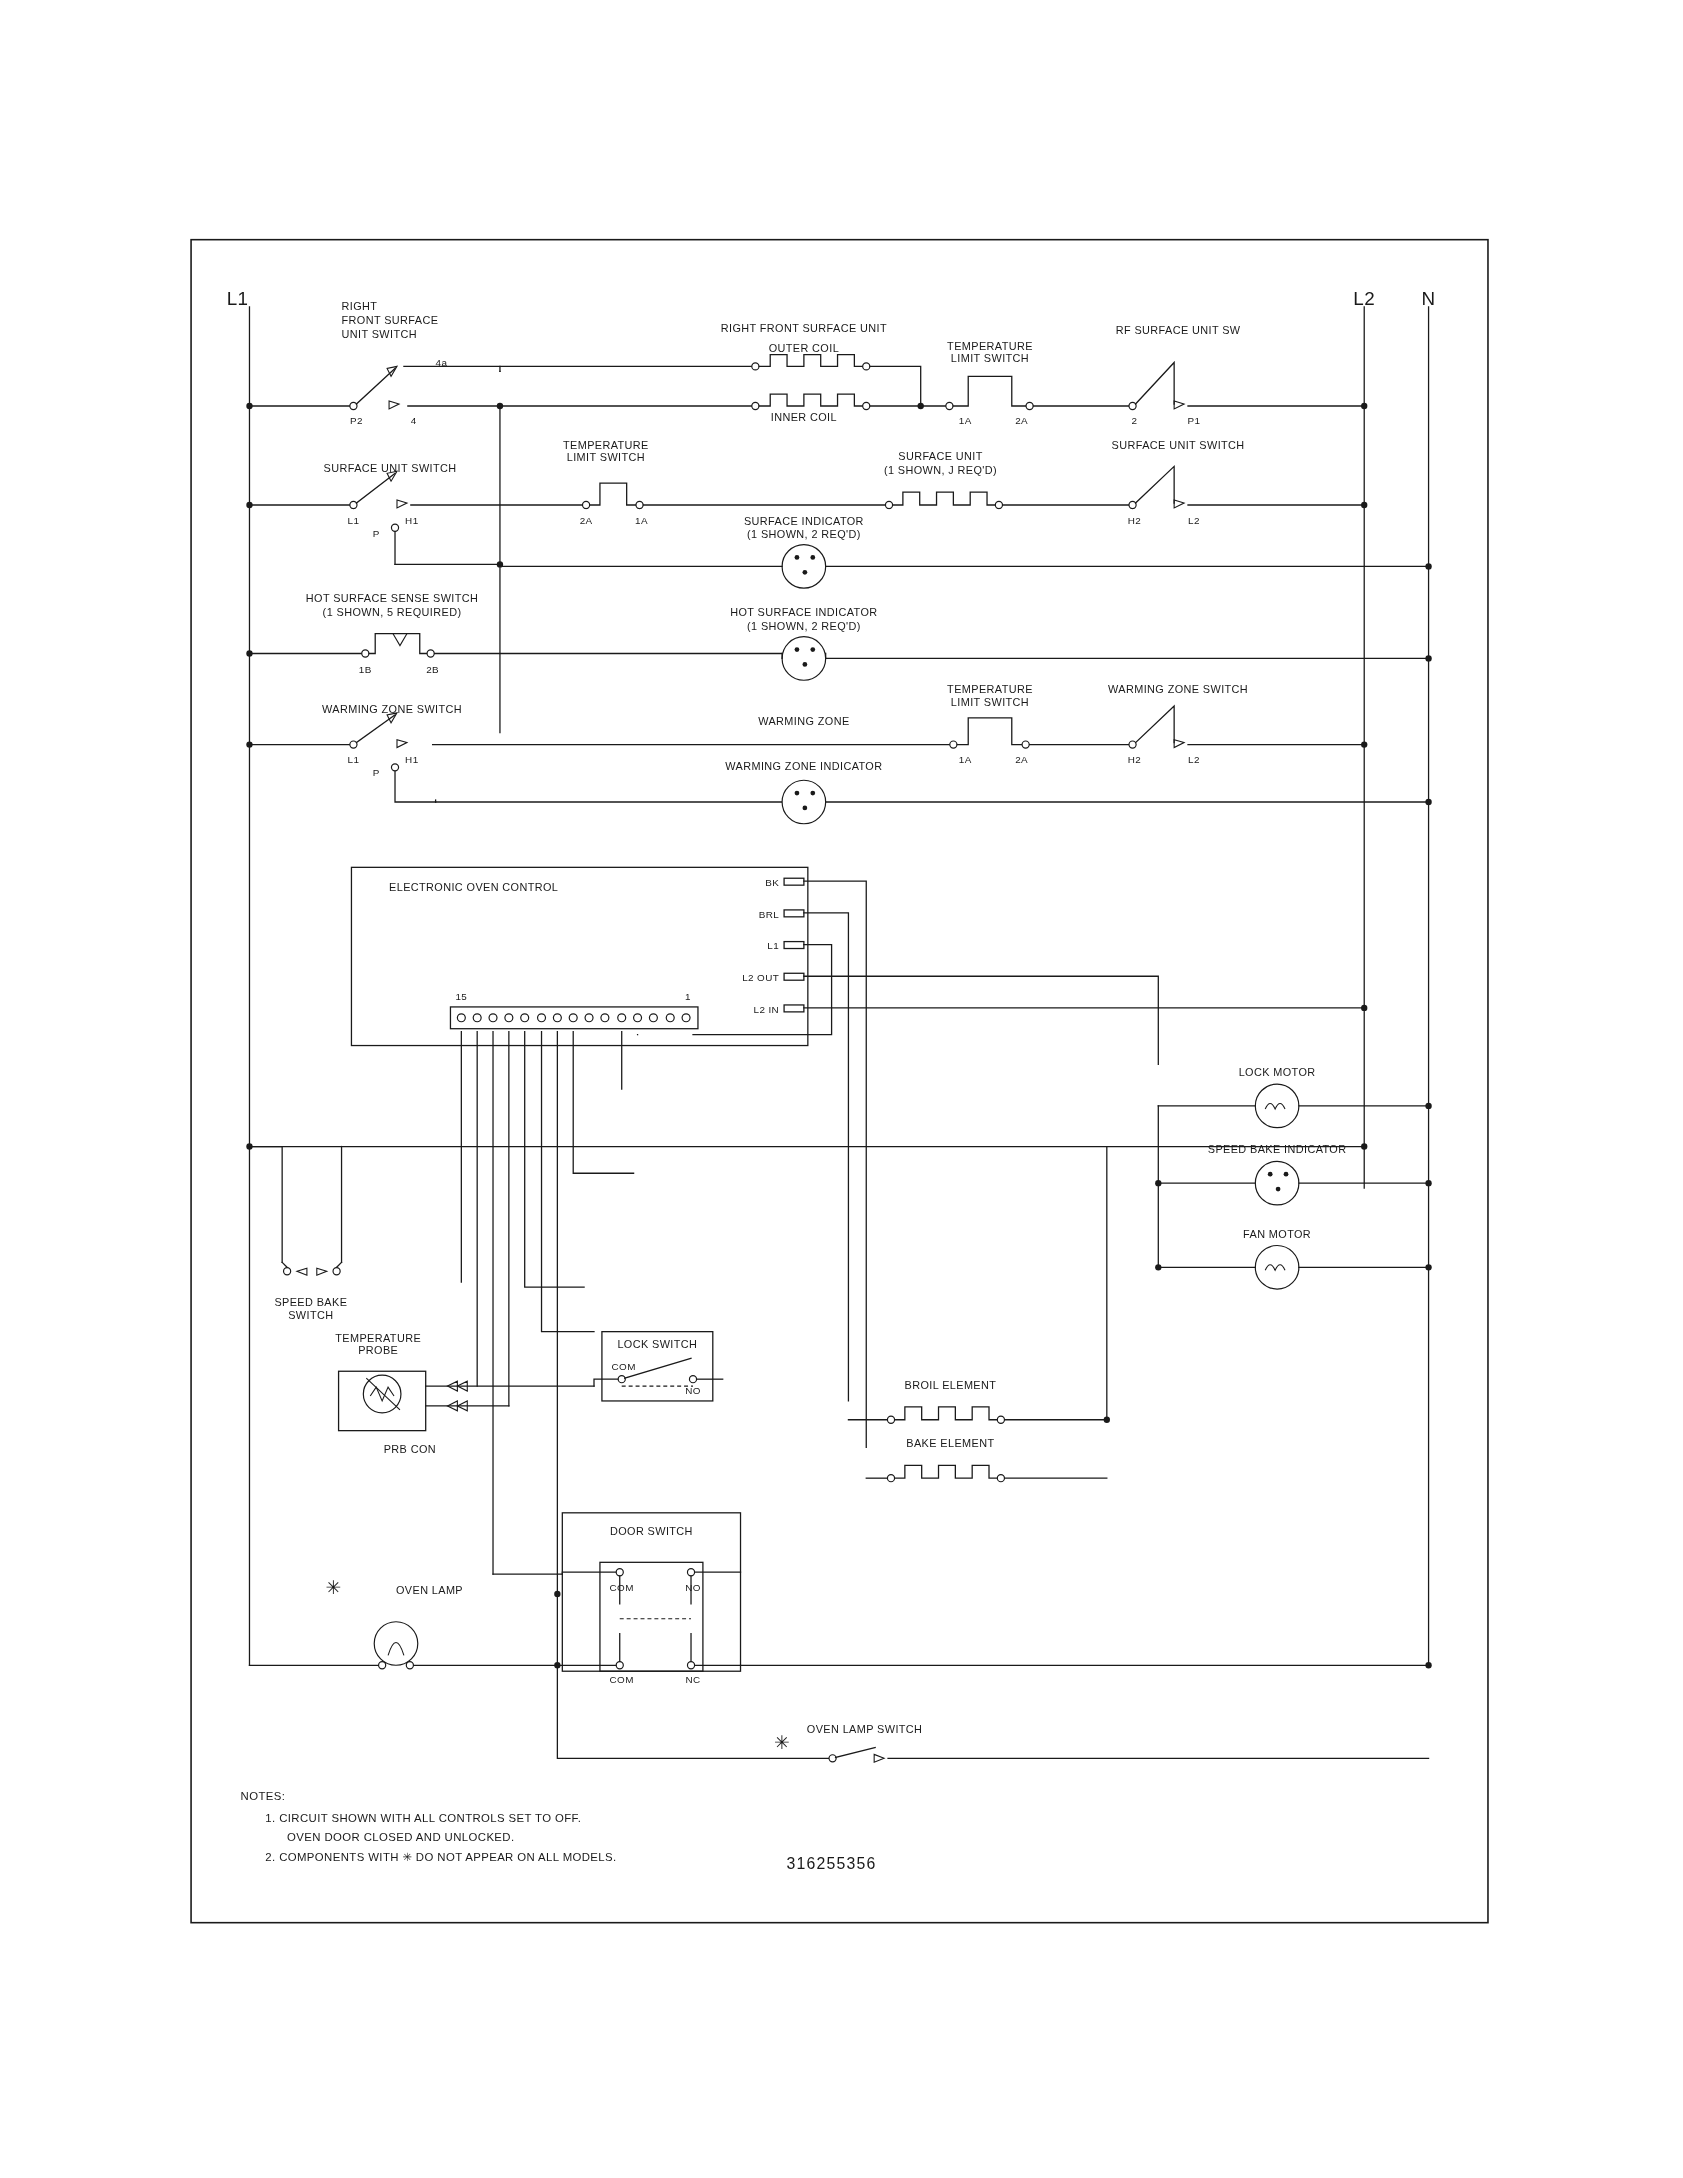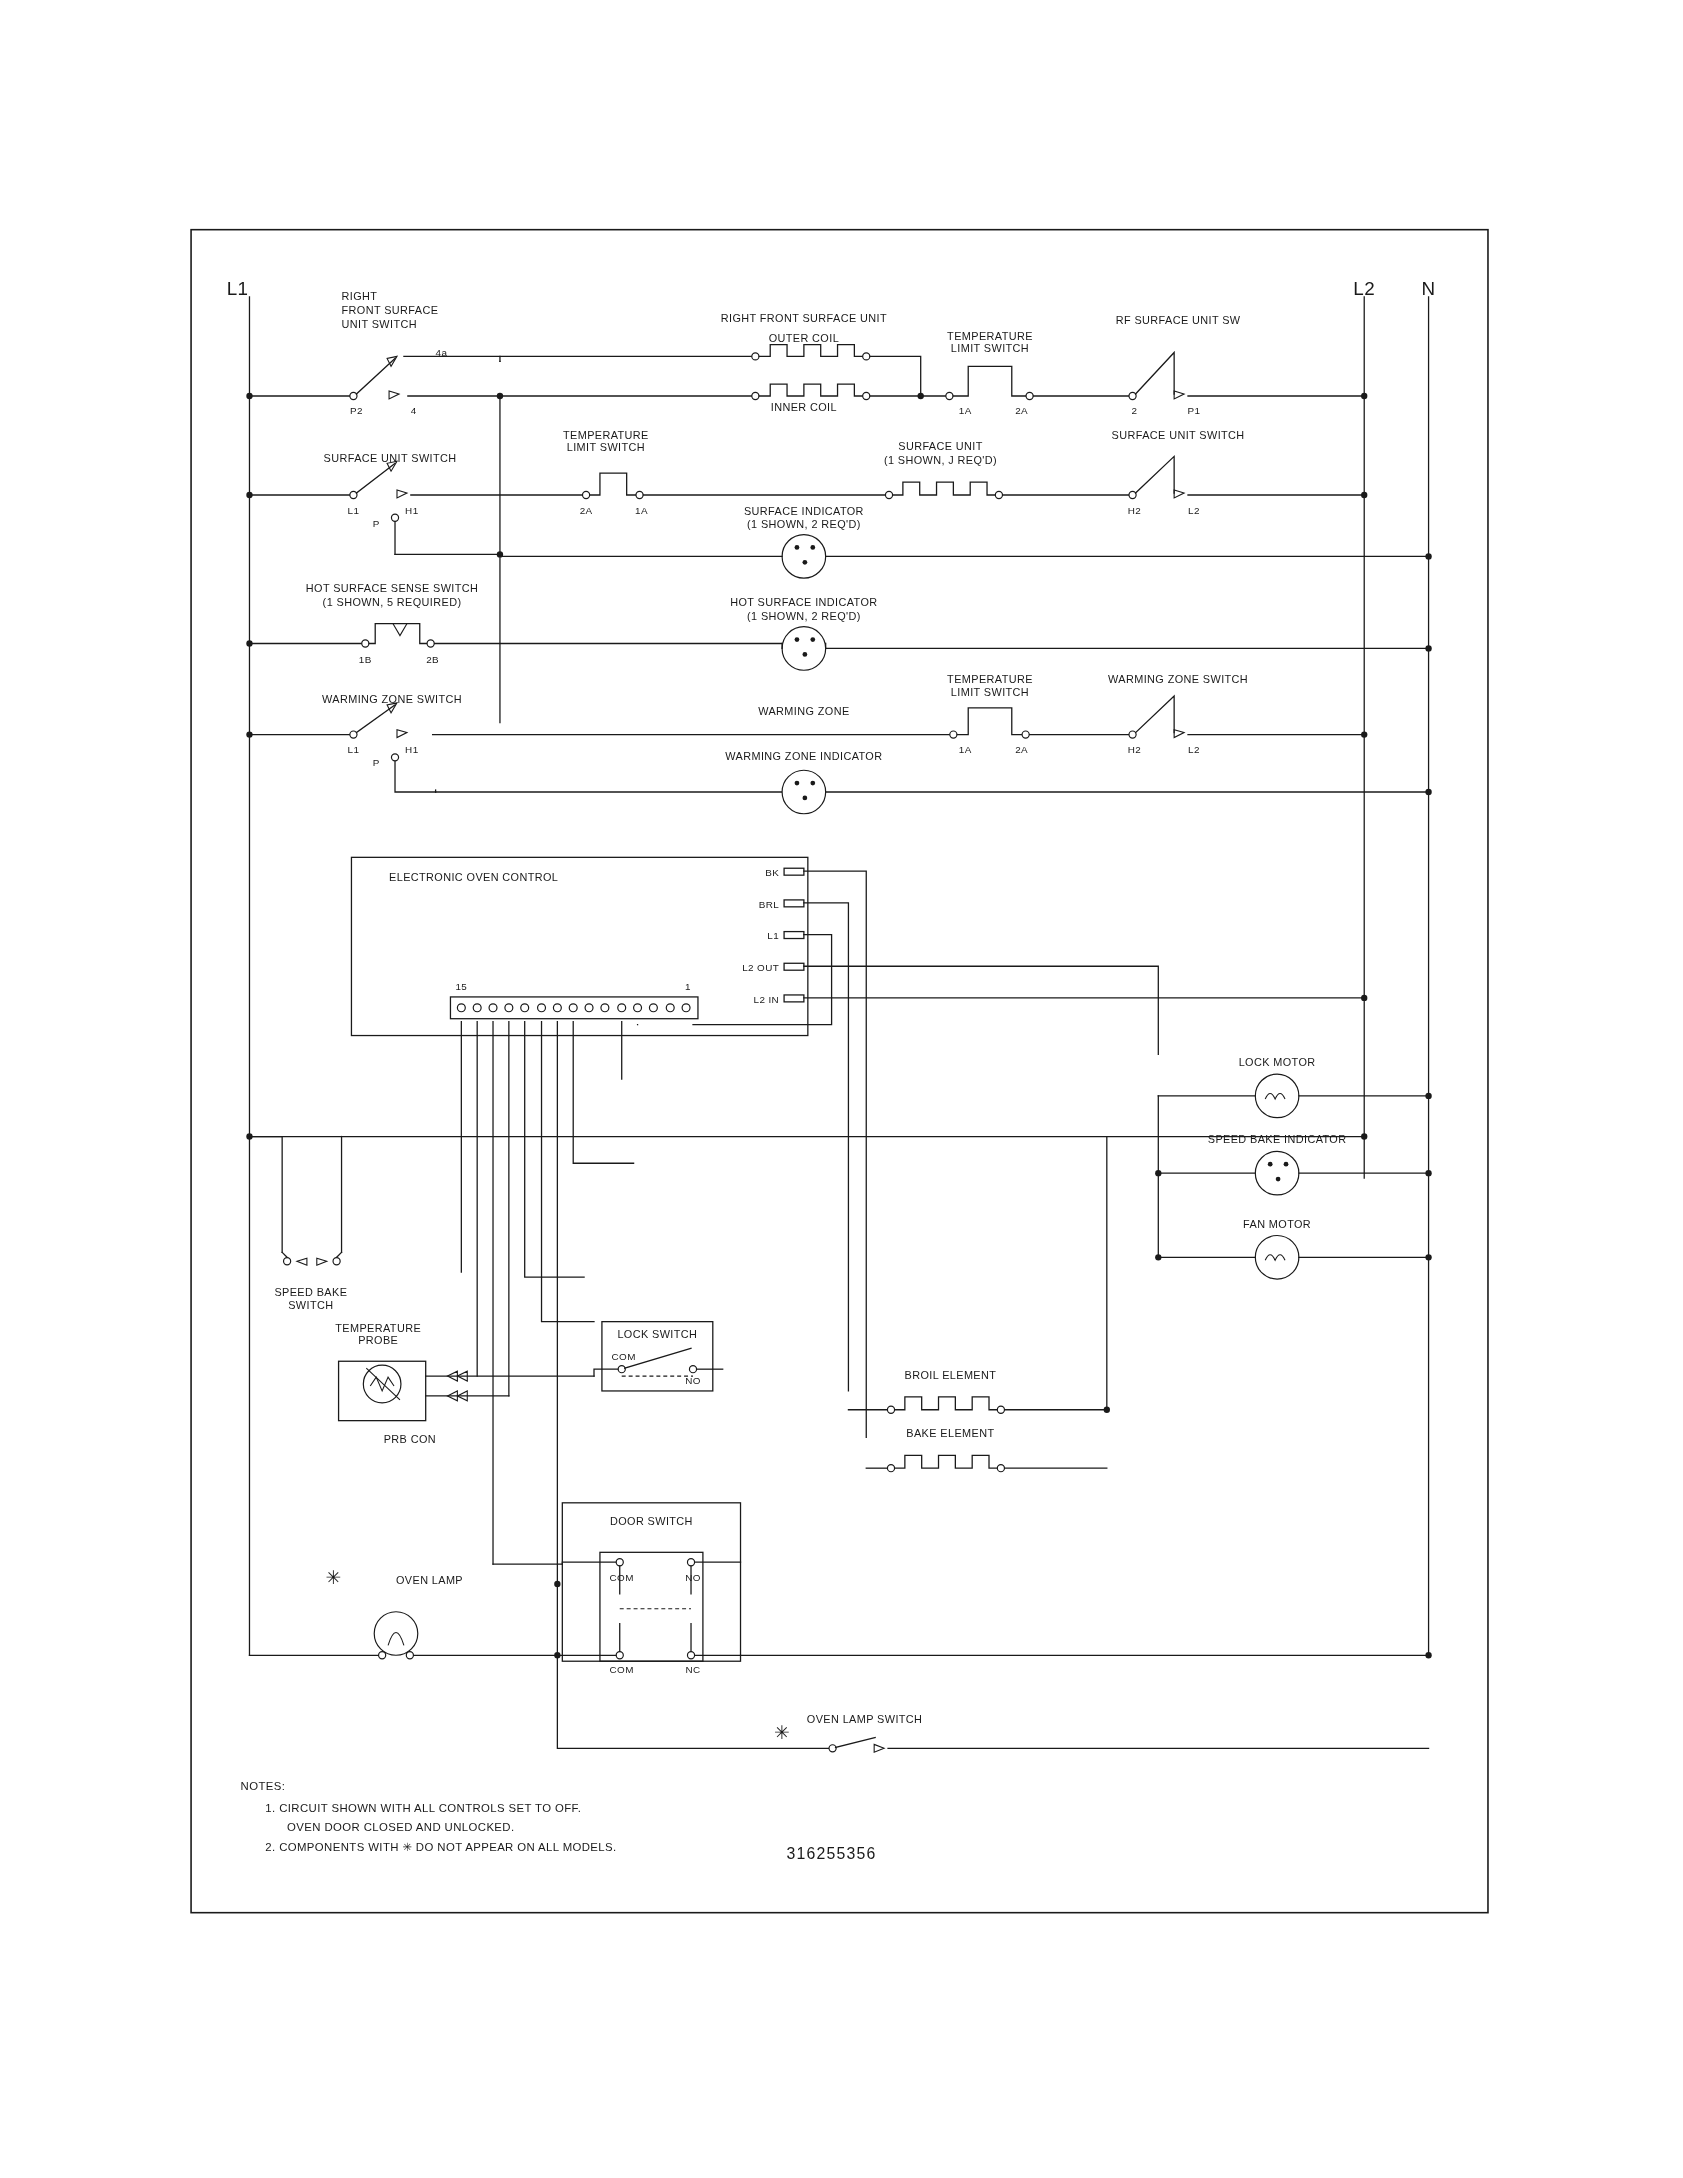--- a/index.html
+++ b/index.html
@@ -10,21 +10,21 @@
   body {
     width: 1683px;
     height: 2178px;
     font-family: "Liberation Sans", sans-serif;
     color: #000000;
     position: relative;
     overflow: hidden;
   }
   #sheet {
     position: absolute;
-    left: 0; top: 0;
+    left: 0; top: 10px;
     width: 1683px;
     height: 1702px;
   }
   svg { display: block; }
   text {
     font-family: "Liberation Sans", sans-serif;
     fill: #1a1a1a;
     letter-spacing: 0.4px;
   }
   .lbl { font-size: 11px; }

